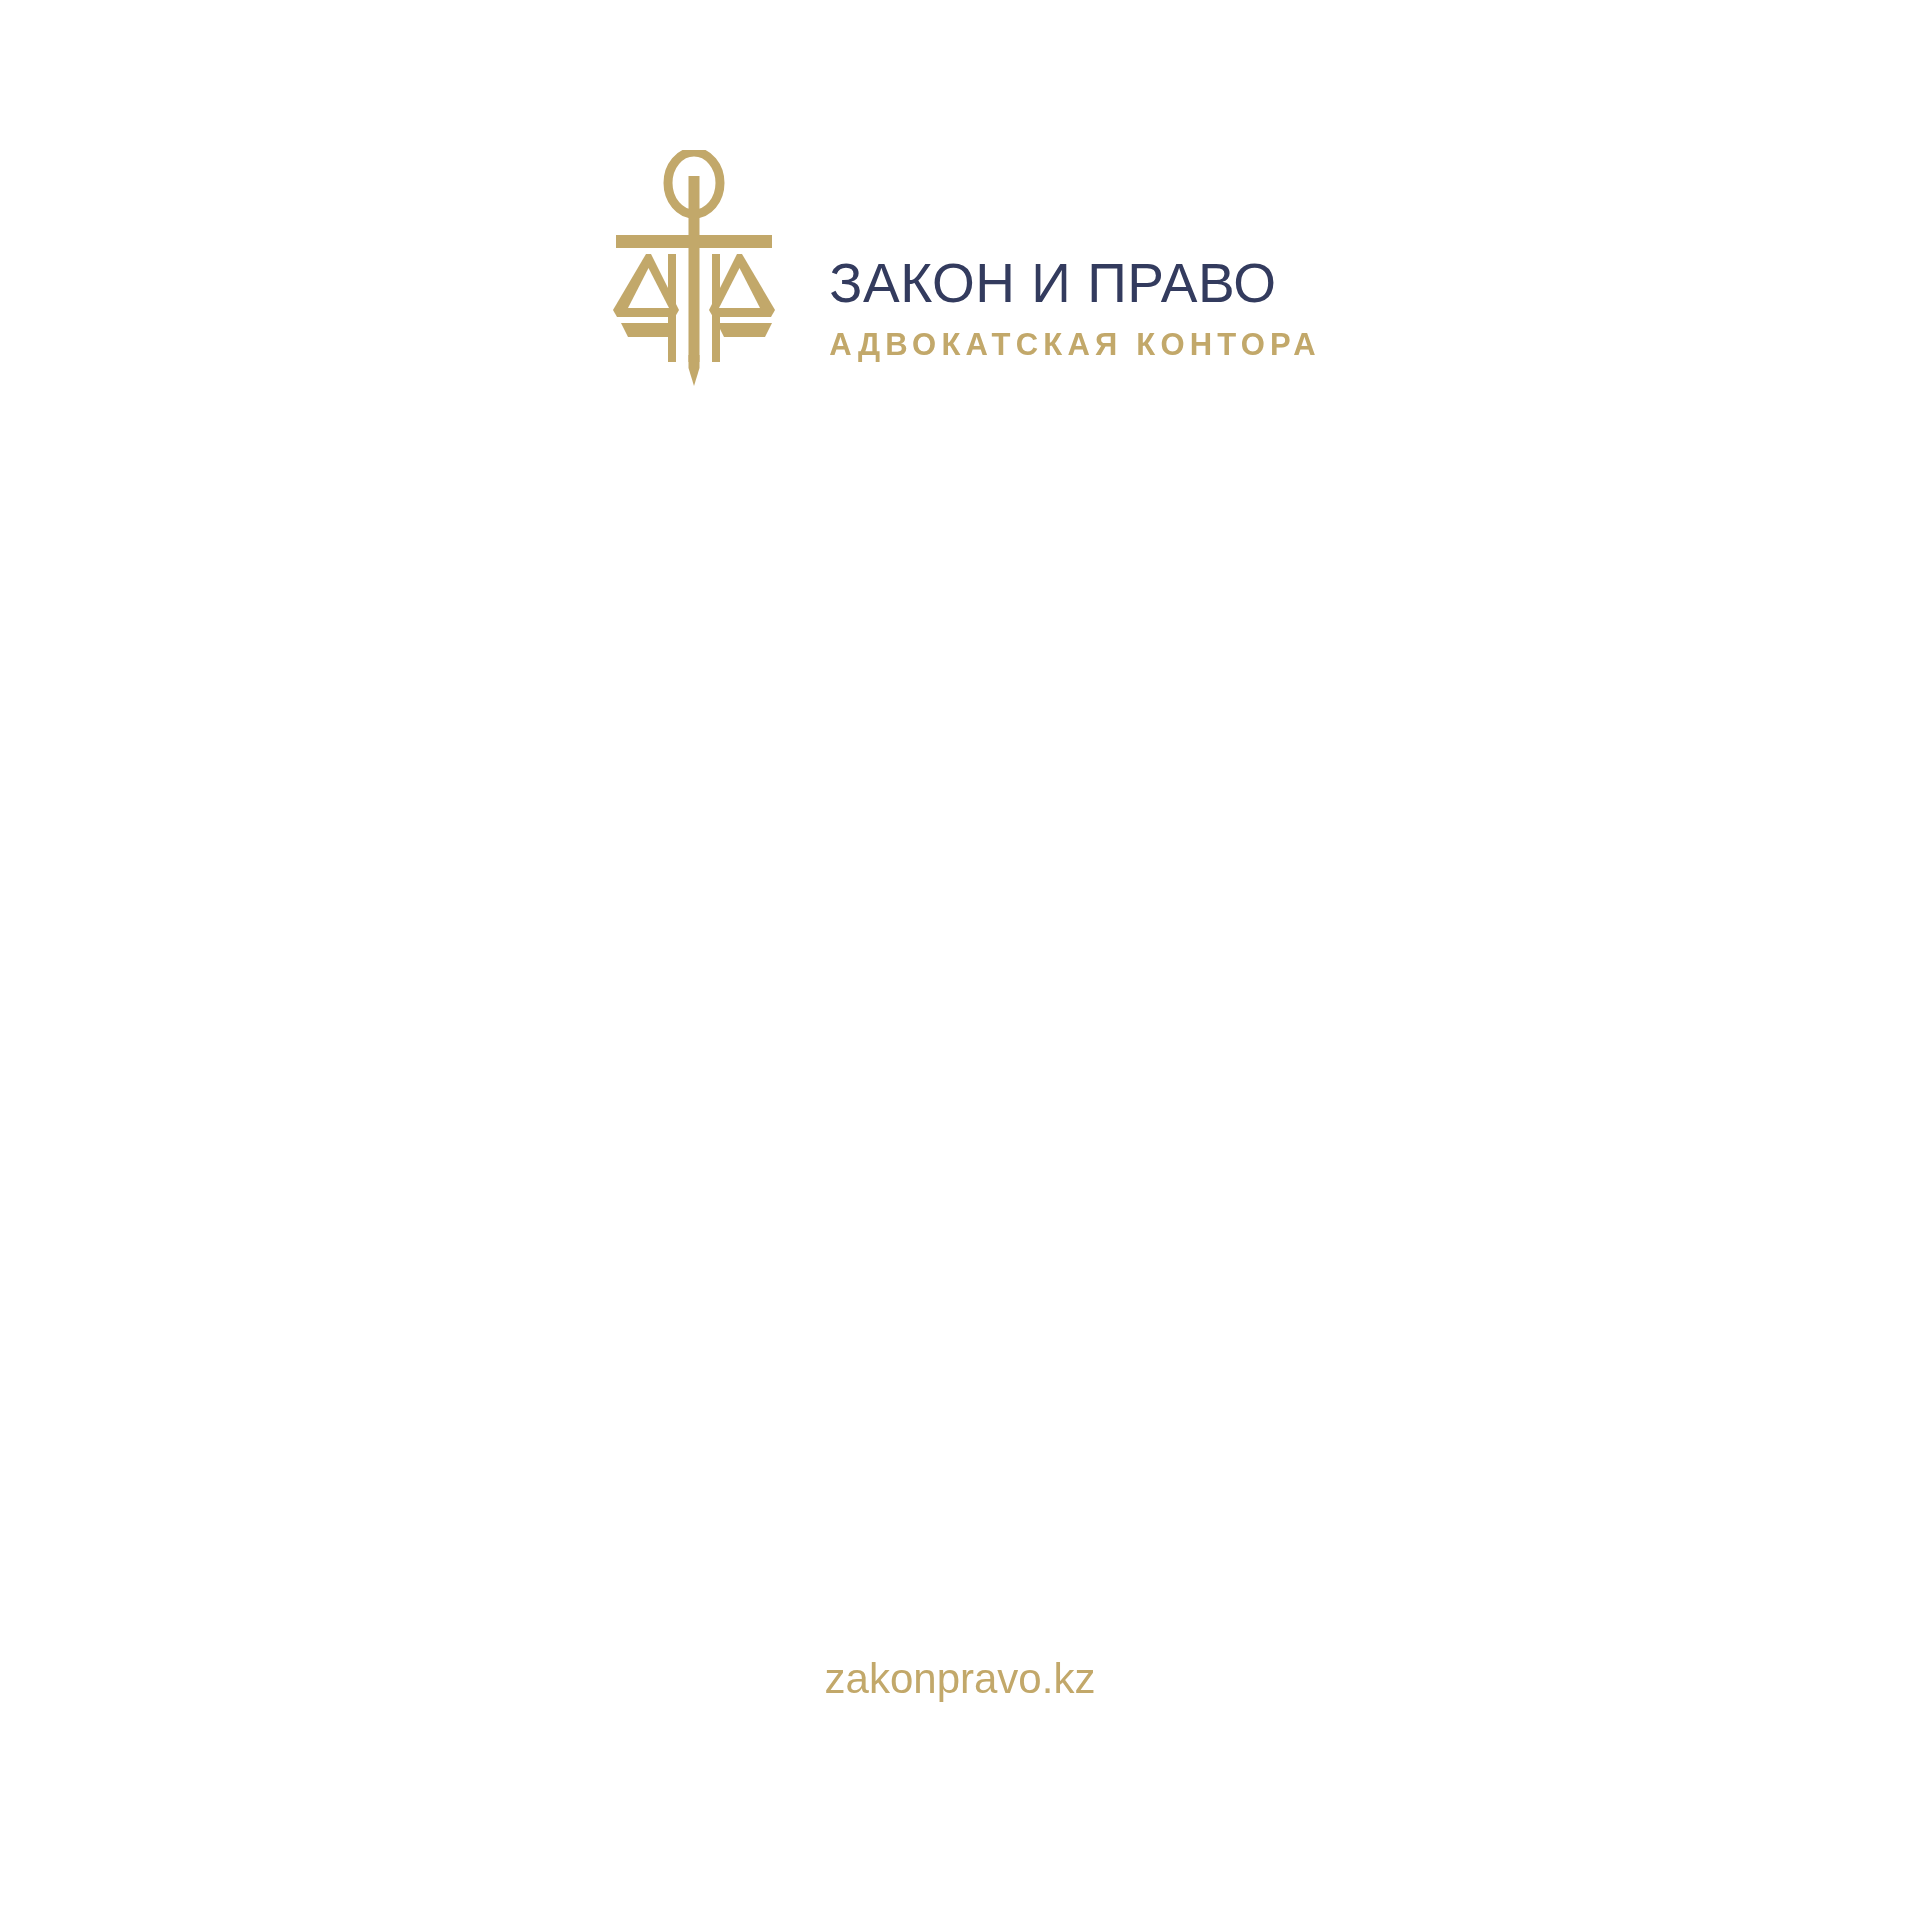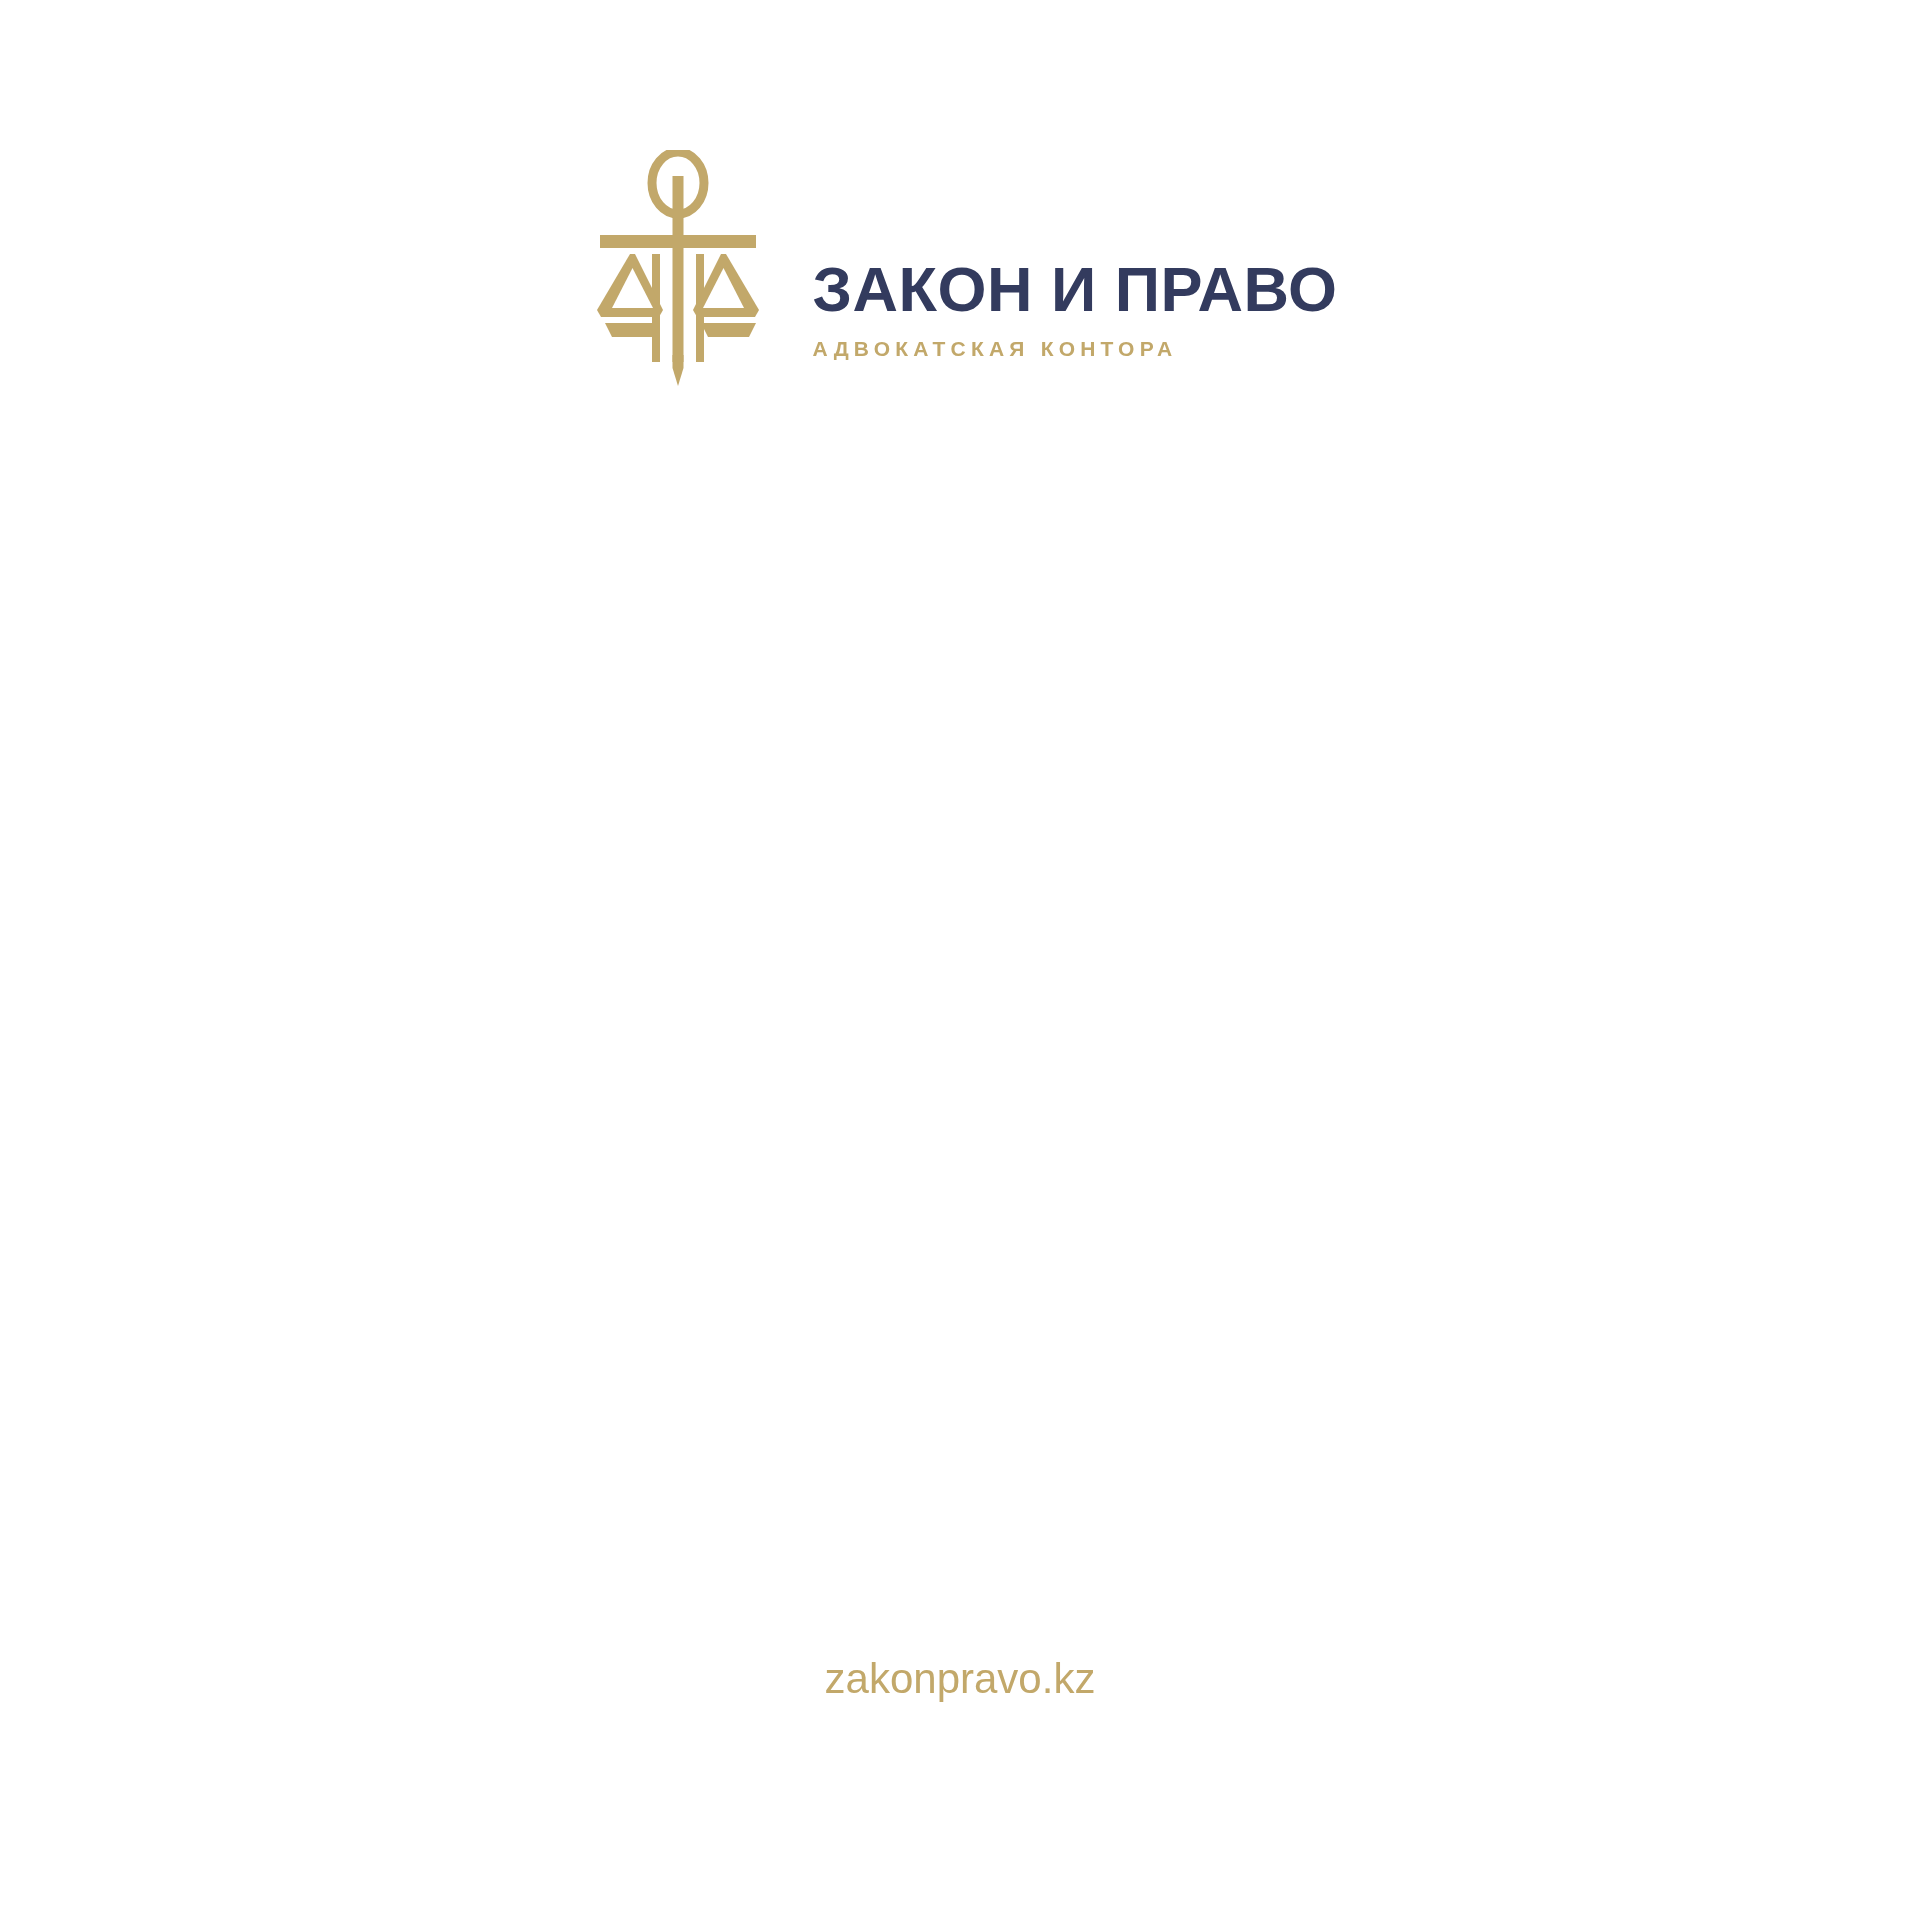--- a/index.html
+++ b/index.html
@@ -41,30 +41,30 @@
   }
   .brand-text {
     display: flex;
     flex-direction: column;
     align-items: flex-start;
     justify-content: center;
     padding-top: 58px;
   }
   .brand-title {
     font-family: "Liberation Sans", sans-serif;
-    font-size: 63px;
-    font-weight: 700;
+    font-size: 55px;
+    font-weight: 400;
     letter-spacing: 0.5px;
     color: #333b5e;
     line-height: 1.02;
     white-space: nowrap;
   }
   .brand-sub {
     font-family: "Liberation Sans", sans-serif;
-    font-size: 21px;
+    font-size: 31px;
     font-weight: 700;
     letter-spacing: 5.2px;
     color: #c2a86a;
     margin-top: 16px;
     white-space: nowrap;
   }
 
   
   .headline-wrap {
     margin-top: 132px;

